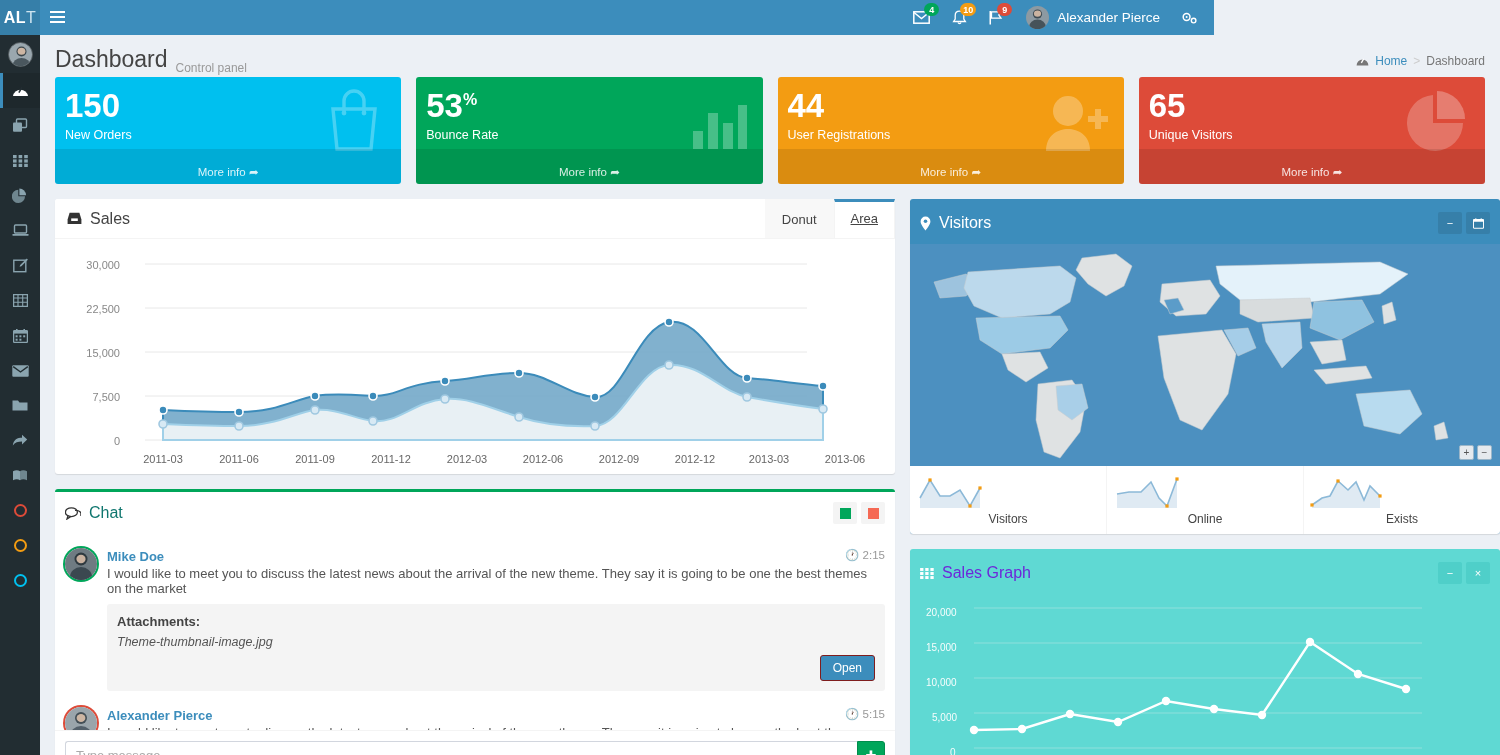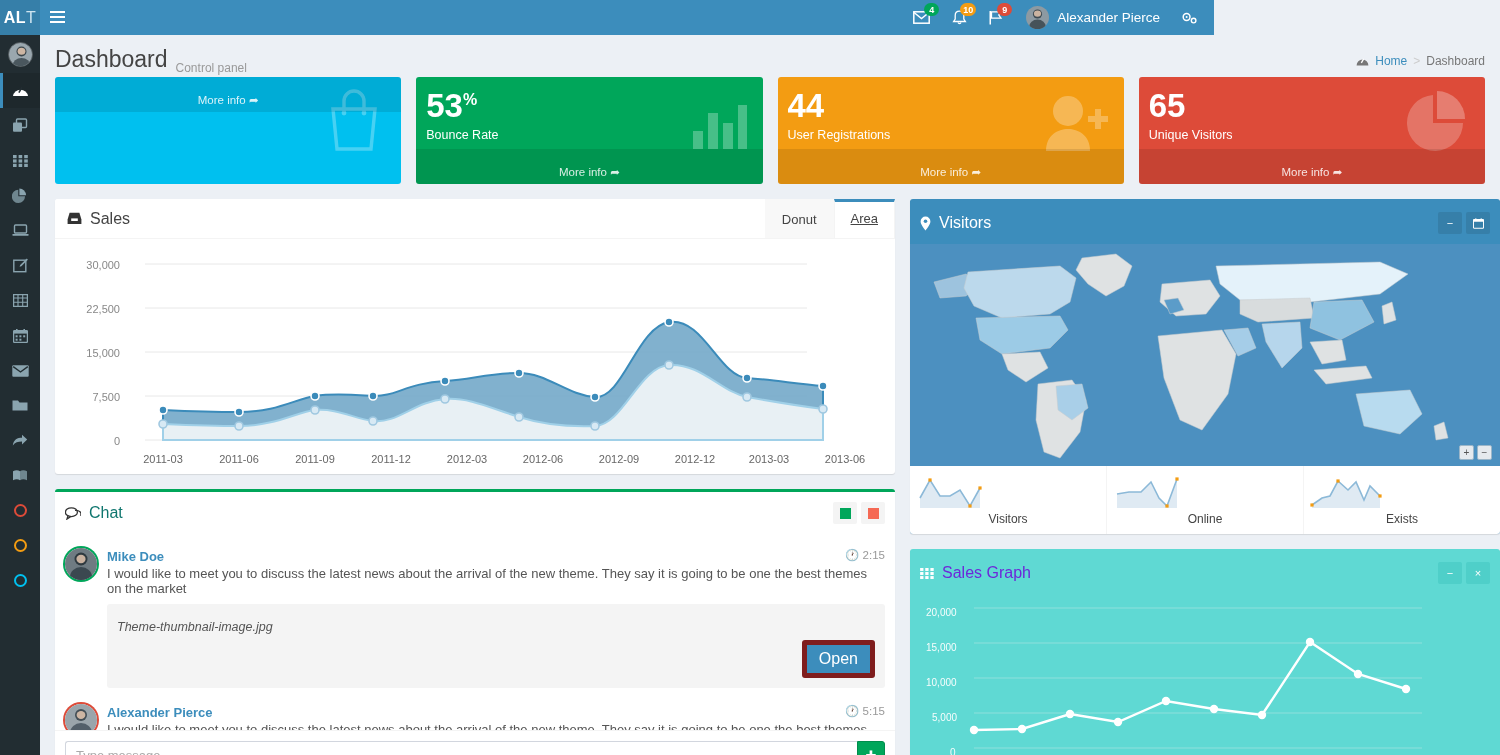--- a/index.html
+++ b/index.html
@@ -128,22 +128,22 @@
   .chat-avatar { width: 32px; height: 32px; border-radius: 50%; float: left; margin-right: 10px; overflow: hidden; }
   .chat-avatar.ring-green { box-shadow: 0 0 0 2px #00a65a; }
   .chat-avatar.ring-red { box-shadow: 0 0 0 2px #dd4b39; }
   .chat-name { color: #3c8dbc; font-weight: bold; font-size: 13px; text-decoration: none; }
   .chat-time { float: right; font-size: 11.5px; color: #999; }
   .chat-text { font-size: 13px; color: #555; margin-top: 2px; overflow: hidden; }
   .attachment { background: #f4f4f4; margin: 8px 0 0 42px; padding: 10px; border-radius: 3px; }
   .att-title { font-weight: bold; font-size: 13px; color: #444; }
   .att-file { font-style: italic; font-size: 12.5px; color: #555; margin-top: 6px; }
   .att-actions { text-align: right; margin-top: 6px; }
-  .btn-blue { background: #3c8dbc; color: #fff; border: 5px solid #7f1d1d; border-radius: 3px;
-              padding: 5px 12px; font-size: 16px; cursor: pointer; }
+  .btn-blue { background: #3c8dbc; color: #fff; border: 1px solid #7f1d1d; border-radius: 3px;
+              padding: 5px 12px; font-size: 12px; cursor: pointer; }
   .chat-footer { border-top: 1px solid #f4f4f4; padding: 10px; display: flex; }
   .chat-input { flex: 1; border: 1px solid #d2d6de; border-right: none; border-radius: 3px 0 0 3px;
                 padding: 6px 10px; font-size: 13px; color: #555; height: 28px; outline: none; }
   .chat-input::placeholder { color: #aaa; }
   .btn-send { width: 28px; height: 28px; background: #00a65a; border: 1px solid #008d4c; border-radius: 0 3px 3px 0;
               color: #fff; font-size: 13px; cursor: pointer; }
 
   
   .box-solid-teal { background: #5fd9d3; border-top: 3px solid #5fd9d3; border-radius: 3px; }
   .box-solid-teal .box-title { color: #fff; }
@@ -330,20 +330,24 @@
         <rect x="5.8" y="2.6" width="1.3" height="4.6" fill="#fff" transform="rotate(30 6.4 5)"></rect>
       </svg>
       <a href="#">Home</a>
       <span class="crumb-sep">&gt;</span>
       <span>Dashboard</span>
     </div>
   </div>
 
   <div class="boxes">
     <div class="sbox bx-aqua">
+      <div class="inner">
+        <h3><span>150</span><sup></sup></h3>
+        <p>New Orders</p>
+      </div>
       <div class="icon">
         <svg width="70" height="70" viewBox="0 0 70 70">
           <path d="M14 24 H56 L52 64 H18 Z" fill="none" stroke="#fff" stroke-width="3.4"></path>
           <path d="M25 26 V16 A10 10 0 0 1 45 16 V26" fill="none" stroke="#fff" stroke-width="3.4"></path>
           <circle cx="25" cy="28" r="2.4" fill="#fff"></circle>
             <circle cx="45" cy="28" r="2.4" fill="#fff"></circle>
         </svg>
       </div>
       <a class="footer" href="#"><span>More info</span> <span>➦</span></a>
     </div>
@@ -501,20 +505,21 @@
                   <rect width="32" height="32" fill="#6f7b82"></rect>
                 <circle cx="16" cy="11" r="6.5" fill="#2f3a40"></circle>
                   <ellipse cx="16" cy="29" rx="11" ry="10" fill="#3b4850"></ellipse>
                 <ellipse cx="16" cy="11" rx="4.6" ry="4.2" fill="#c9b2a0"></ellipse>
                 </svg>
             </span>
             <span class="chat-time">🕐 <span>2:15</span></span>
             <a class="chat-name" href="#">Mike Doe</a>
             <div class="chat-text">I would like to meet you to discuss the latest news about the arrival of the new theme. They say it is going to be one the best themes on the market</div>
             <div class="attachment">
+              <div class="att-title">Attachments:</div>
               <div class="att-file">Theme-thumbnail-image.jpg</div>
               <div class="att-actions">
                 <button class="btn-blue">Open</button>
               </div>
             </div>
           </div>
           <div class="chat-item">
             <span class="chat-avatar ring-red">
               <svg width="32" height="32" viewBox="0 0 32 32">
                   <rect width="32" height="32" fill="#9aa5ab"></rect>

